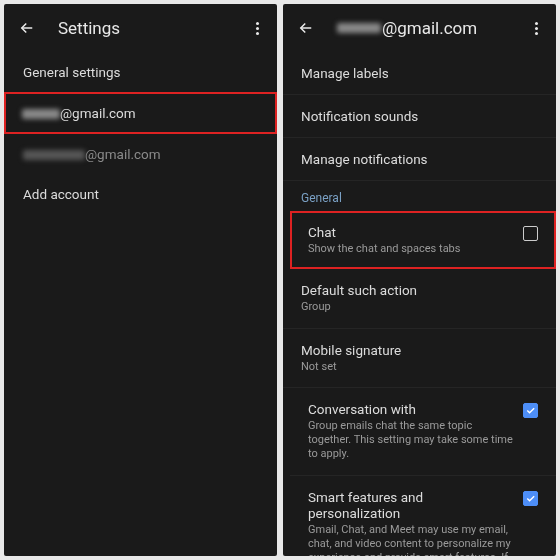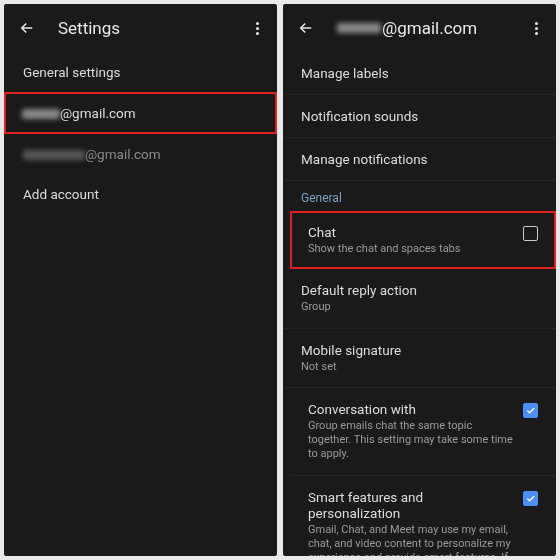--- a/index.html
+++ b/index.html
@@ -138,21 +138,21 @@
 
     <div class="item highlight row">
       <div class="text">
         <div>Chat</div>
         <div class="sub">Show the chat and spaces tabs</div>
       </div>
       <div class="checkbox"></div>
     </div>
 
     <div class="item">
-      <div>Default reply action</div>
+      <div>Default such action</div>
       <div class="sub">Group</div>
     </div>
 
     <div class="item">
       <div>Mobile signature</div>
       <div class="sub">Not set</div>
     </div>
 
     <div class="item row">
       <div class="text">

